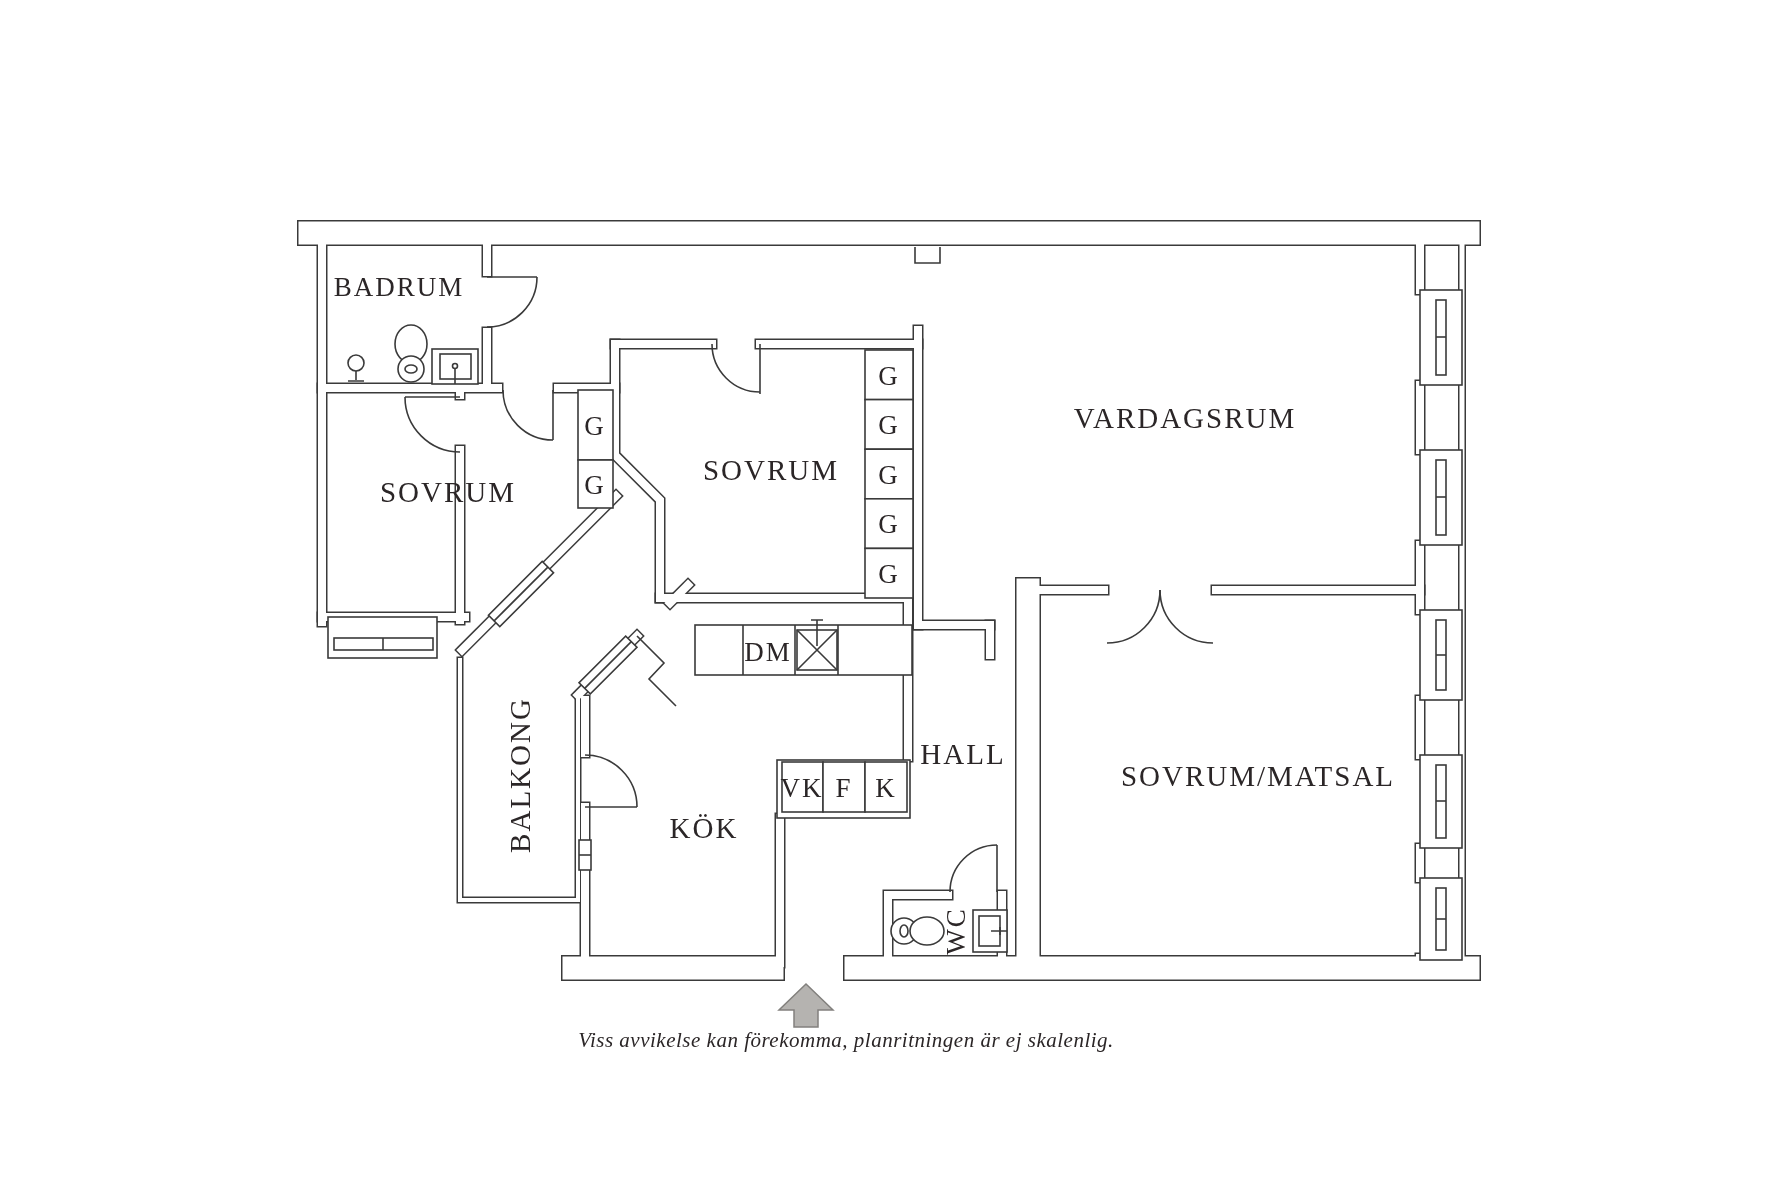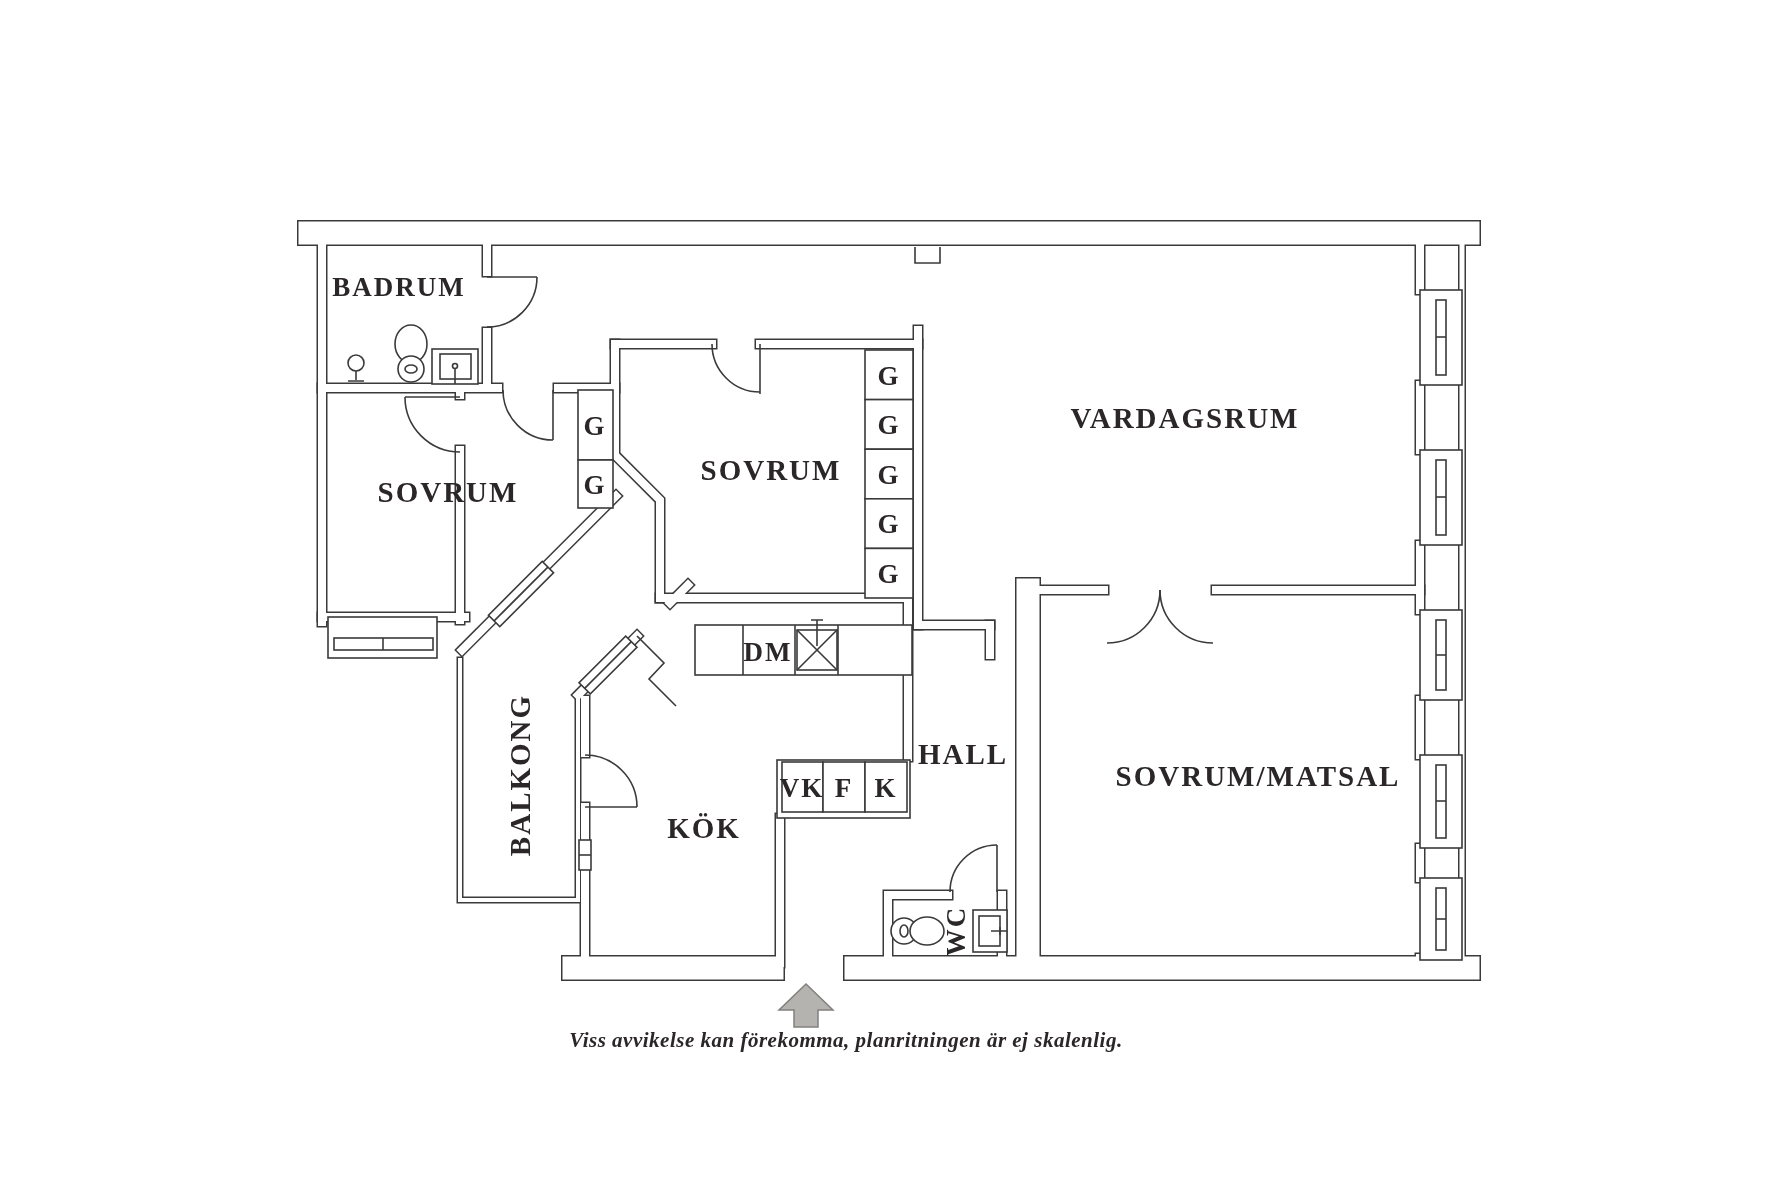--- a/index.html
+++ b/index.html
@@ -1,16 +1,16 @@
 <!DOCTYPE html>
 <html><head>
 <meta charset="utf-8">
 <style>
   html,body{margin:0;padding:0;background:#ffffff;}
-  .stage{width:1780px;height:1187px;position:relative;background:#fff;overflow:hidden;font-weight:bold;}
+  .stage{width:1780px;height:1187px;position:relative;background:#fff;overflow:hidden;}
   svg{display:block;}
   
   .wb{stroke:#3a3a3a;fill:none;stroke-linecap:square;}
   .ww{stroke:#ffffff;fill:none;stroke-linecap:square;}
   .thin{stroke:#3a3a3a;stroke-width:1.6;fill:none;}
   .thinf{stroke:#3a3a3a;stroke-width:1.6;fill:#ffffff;}
   .lbl{font-family:"Liberation Serif","DejaVu Serif",serif;fill:#2b2627;letter-spacing:2px;}
   .mid{font-size:29px;}
   .small{font-size:27px;}
   .cap{font-family:"Liberation Serif","DejaVu Serif",serif;font-style:italic;font-size:21px;fill:#2b2627;letter-spacing:0.5px;}

